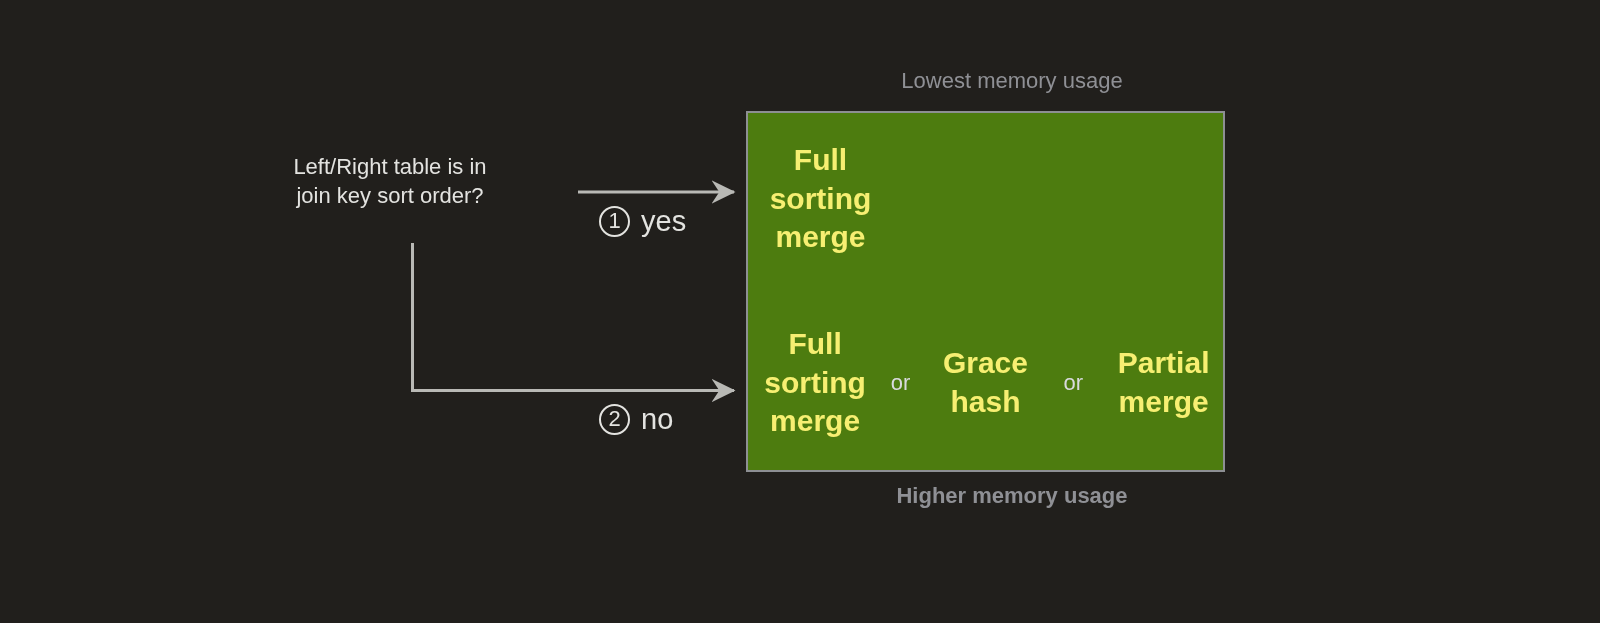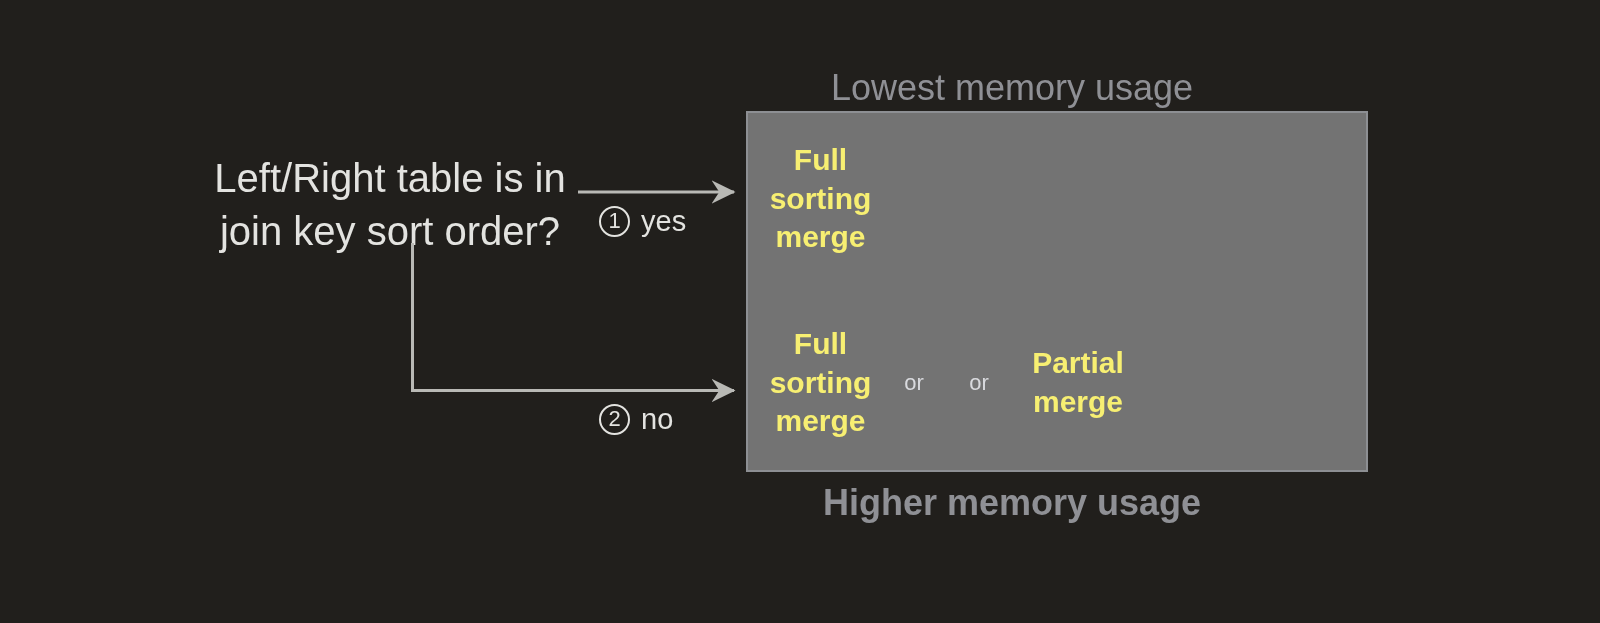--- a/index.html
+++ b/index.html
@@ -20,21 +20,21 @@
   }
 
   
   #question {
     position: absolute;
     left: 200px;
     top: 152px;
     width: 380px;
     text-align: center;
     color: #e3e3e0;
-    font-size: 40px;
+    font-size: 22px;
     line-height: 1.33;
     font-weight: 400;
     white-space: pre-line;
   }
 
   
   .branch-label {
     position: absolute;
     color: #e3e3e0;
     font-size: 29px;
@@ -68,24 +68,24 @@
     top: 0;
     width: 1600px;
     height: 623px;
   }
 
   
   #panel {
     position: absolute;
     left: 746px;
     top: 111px;
-    width: 622px;
+    width: 479px;
     height: 361px;
     box-sizing: border-box;
-    background: #737373;
+    background: #4d7c0f;
     border: 2px solid #8d8f93;
   }
 
   .panel-row {
     position: absolute;
     left: 0;
     width: 100%;
     display: flex;
     align-items: center;
     justify-content: flex-start;
@@ -127,21 +127,21 @@
   #conj-2 { width: 68px; text-align: center; }
   #opt-top { width: 125px; }
 
   
   .caption {
     position: absolute;
     width: 532px;
     left: 746px;
     text-align: center;
     color: #8f9095;
-    font-size: 36px;
+    font-size: 22px;
     line-height: 1;
     font-weight: 400;
     white-space: nowrap;
   }
   #caption-top { top: 70px; }
   #caption-bottom { top: 485px; font-weight: bold; }
 </style>
 </head>
 <body>
 
@@ -179,20 +179,22 @@
       <div class="option" id="opt-top">Full
 sorting
 merge</div>
     </div>
 
     <div class="panel-row" id="row-bottom">
       <div class="option" id="opt-1">Full
 sorting
 merge</div>
       <div class="conj" id="conj-1">or</div>
+      <div class="option" id="opt-2">Grace
+hash</div>
       <div class="conj" id="conj-2">or</div>
       <div class="option" id="opt-3">Partial
 merge</div>
     </div>
 
   </div>
 
   <div class="caption" id="caption-bottom">Higher memory usage</div>
 
 </div>

